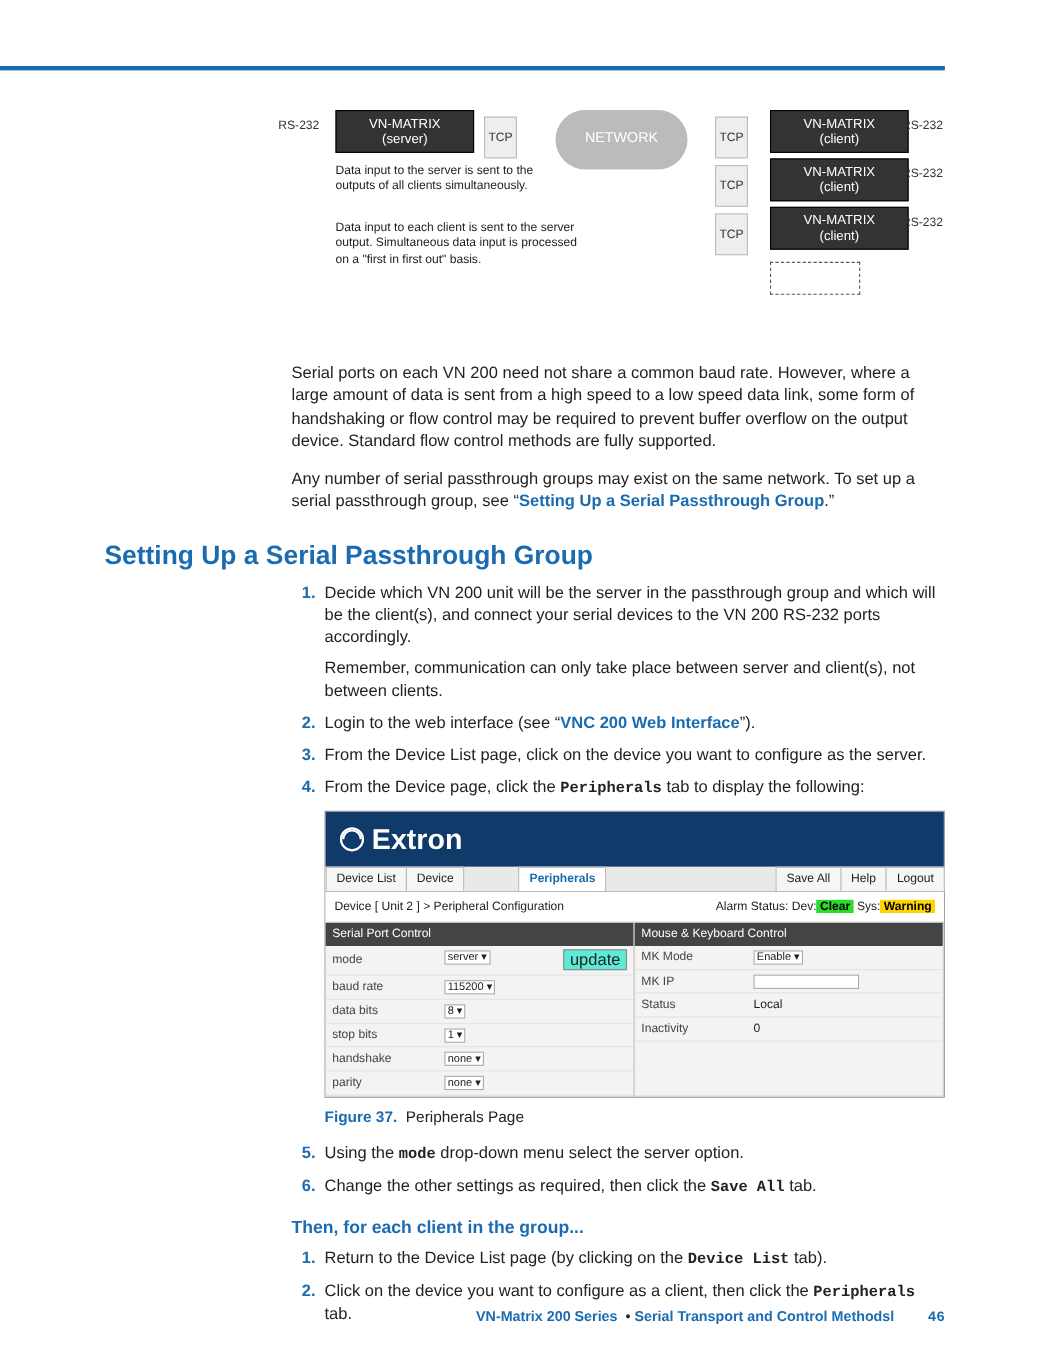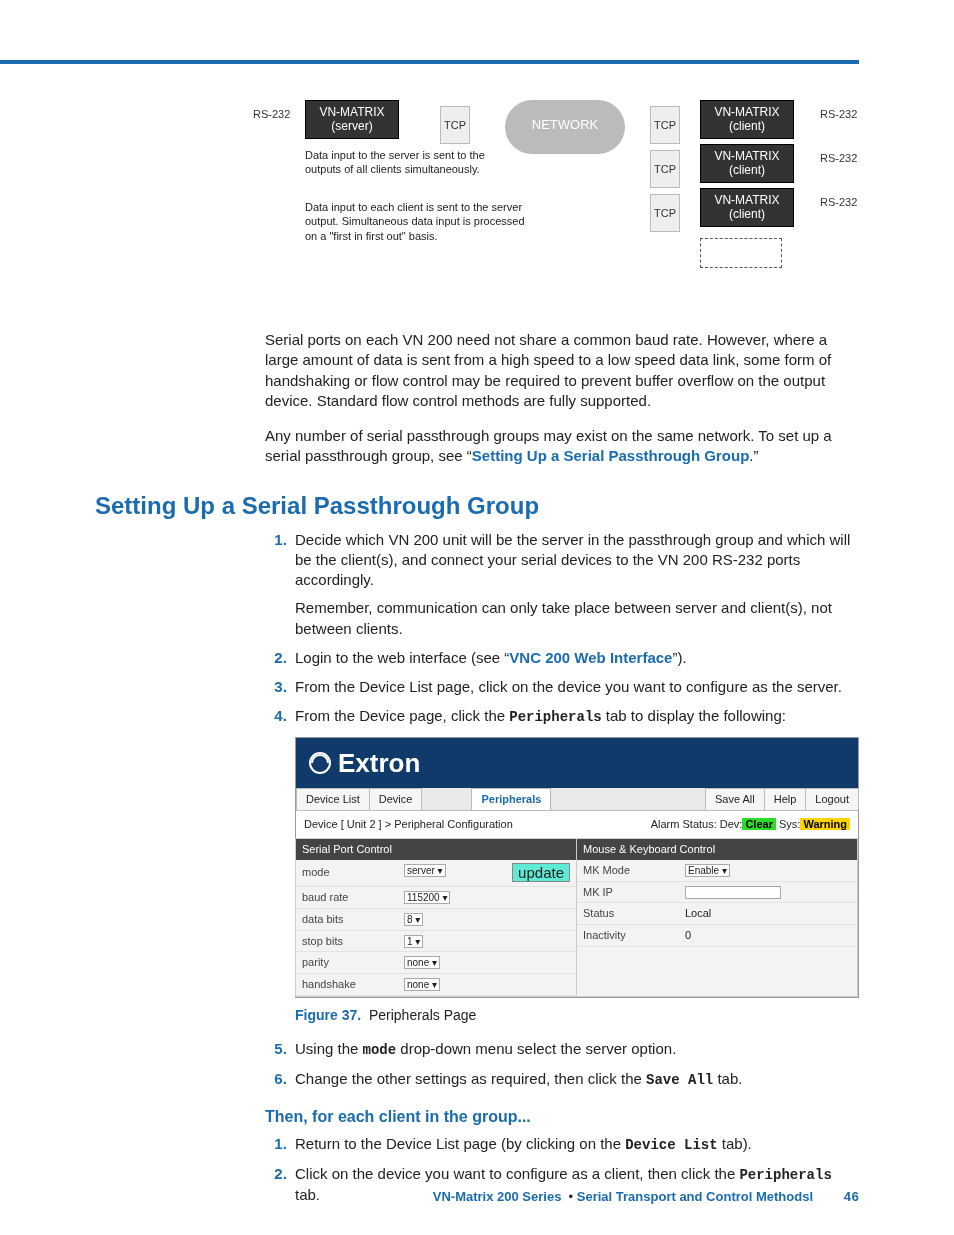--- a/index.html
+++ b/index.html
@@ -1,20 +1,20 @@
 <!DOCTYPE html>
 <html><head>
 <meta charset="utf-8">
 <style>
   html,body{margin:0;padding:0;background:#fff;font-family:"Segoe UI",Arial,sans-serif;color:#222;}
   .page{width:954px;height:1235px;position:relative;box-sizing:border-box;padding:60px 95px 45px 95px;}
   .topbar{position:absolute;top:60px;left:0;right:95px;height:4px;background:#1a6bb0;}
   .content{margin-top:20px;}
   .diagram{margin-left:170px;margin-bottom:30px;position:relative;height:220px;}
-  .node{position:absolute;background:#333;color:#fff;text-align:center;font-size:12px;line-height:1.2;padding:4px 6px;border:1px solid #000;}
+  .node{position:absolute;background:#333;color:#fff;text-align:center;font-size:12px;line-height:1.2;padding:4px 22px;border:1px solid #000;}
   .lbl{position:absolute;font-size:11px;color:#333;}
   .lbl.tag{background:#eee;border:1px solid #bbb;padding:12px 3px;}
   .cloud{position:absolute;width:120px;height:54px;top:20px;left:240px;background:#bbb;border-radius:30px;color:#fff;text-align:center;line-height:50px;font-size:13px;}
   .dcaption{position:absolute;font-size:11px;line-height:1.3;color:#222;}
   .body-text{margin-left:170px;font-size:15px;line-height:1.35;margin-bottom:12px;}
   .link{color:#1a6bb0;font-weight:bold;}
   h2{color:#1a6bb0;font-size:24px;font-weight:bold;margin:25px 0 10px 0;}
   h3{color:#1a6bb0;font-size:16px;font-weight:bold;margin:18px 0 8px 170px;}
   ol.steps{margin:0 0 0 170px;padding-left:26px;font-size:15px;line-height:1.35;}
   ol.steps>li{margin-bottom:9px;padding-left:4px;}
@@ -149,25 +149,25 @@
                     </tr>
                 <tr>
                       <td>data bits</td>
                       <td><span class="sel"><span>8</span> ▾</span></td>
                     </tr>
                 <tr>
                       <td>stop bits</td>
                       <td><span class="sel"><span>1</span> ▾</span></td>
                     </tr>
                 <tr>
+                      <td>handshake</td>
+                      <td><span class="sel"><span>none</span> ▾</span></td>
+                    </tr>
+                <tr>
                       <td>parity</td>
-                      <td><span class="sel"><span>none</span> ▾</span></td>
-                    </tr>
-                <tr>
-                      <td>handshake</td>
                       <td><span class="sel"><span>none</span> ▾</span></td>
                     </tr>
               </tbody>
                 </table>
             </div>
             <div class="panel">
               <div class="panel-h">Mouse &amp; Keyboard Control</div>
               <table>
                 <tbody>
                     <tr>

